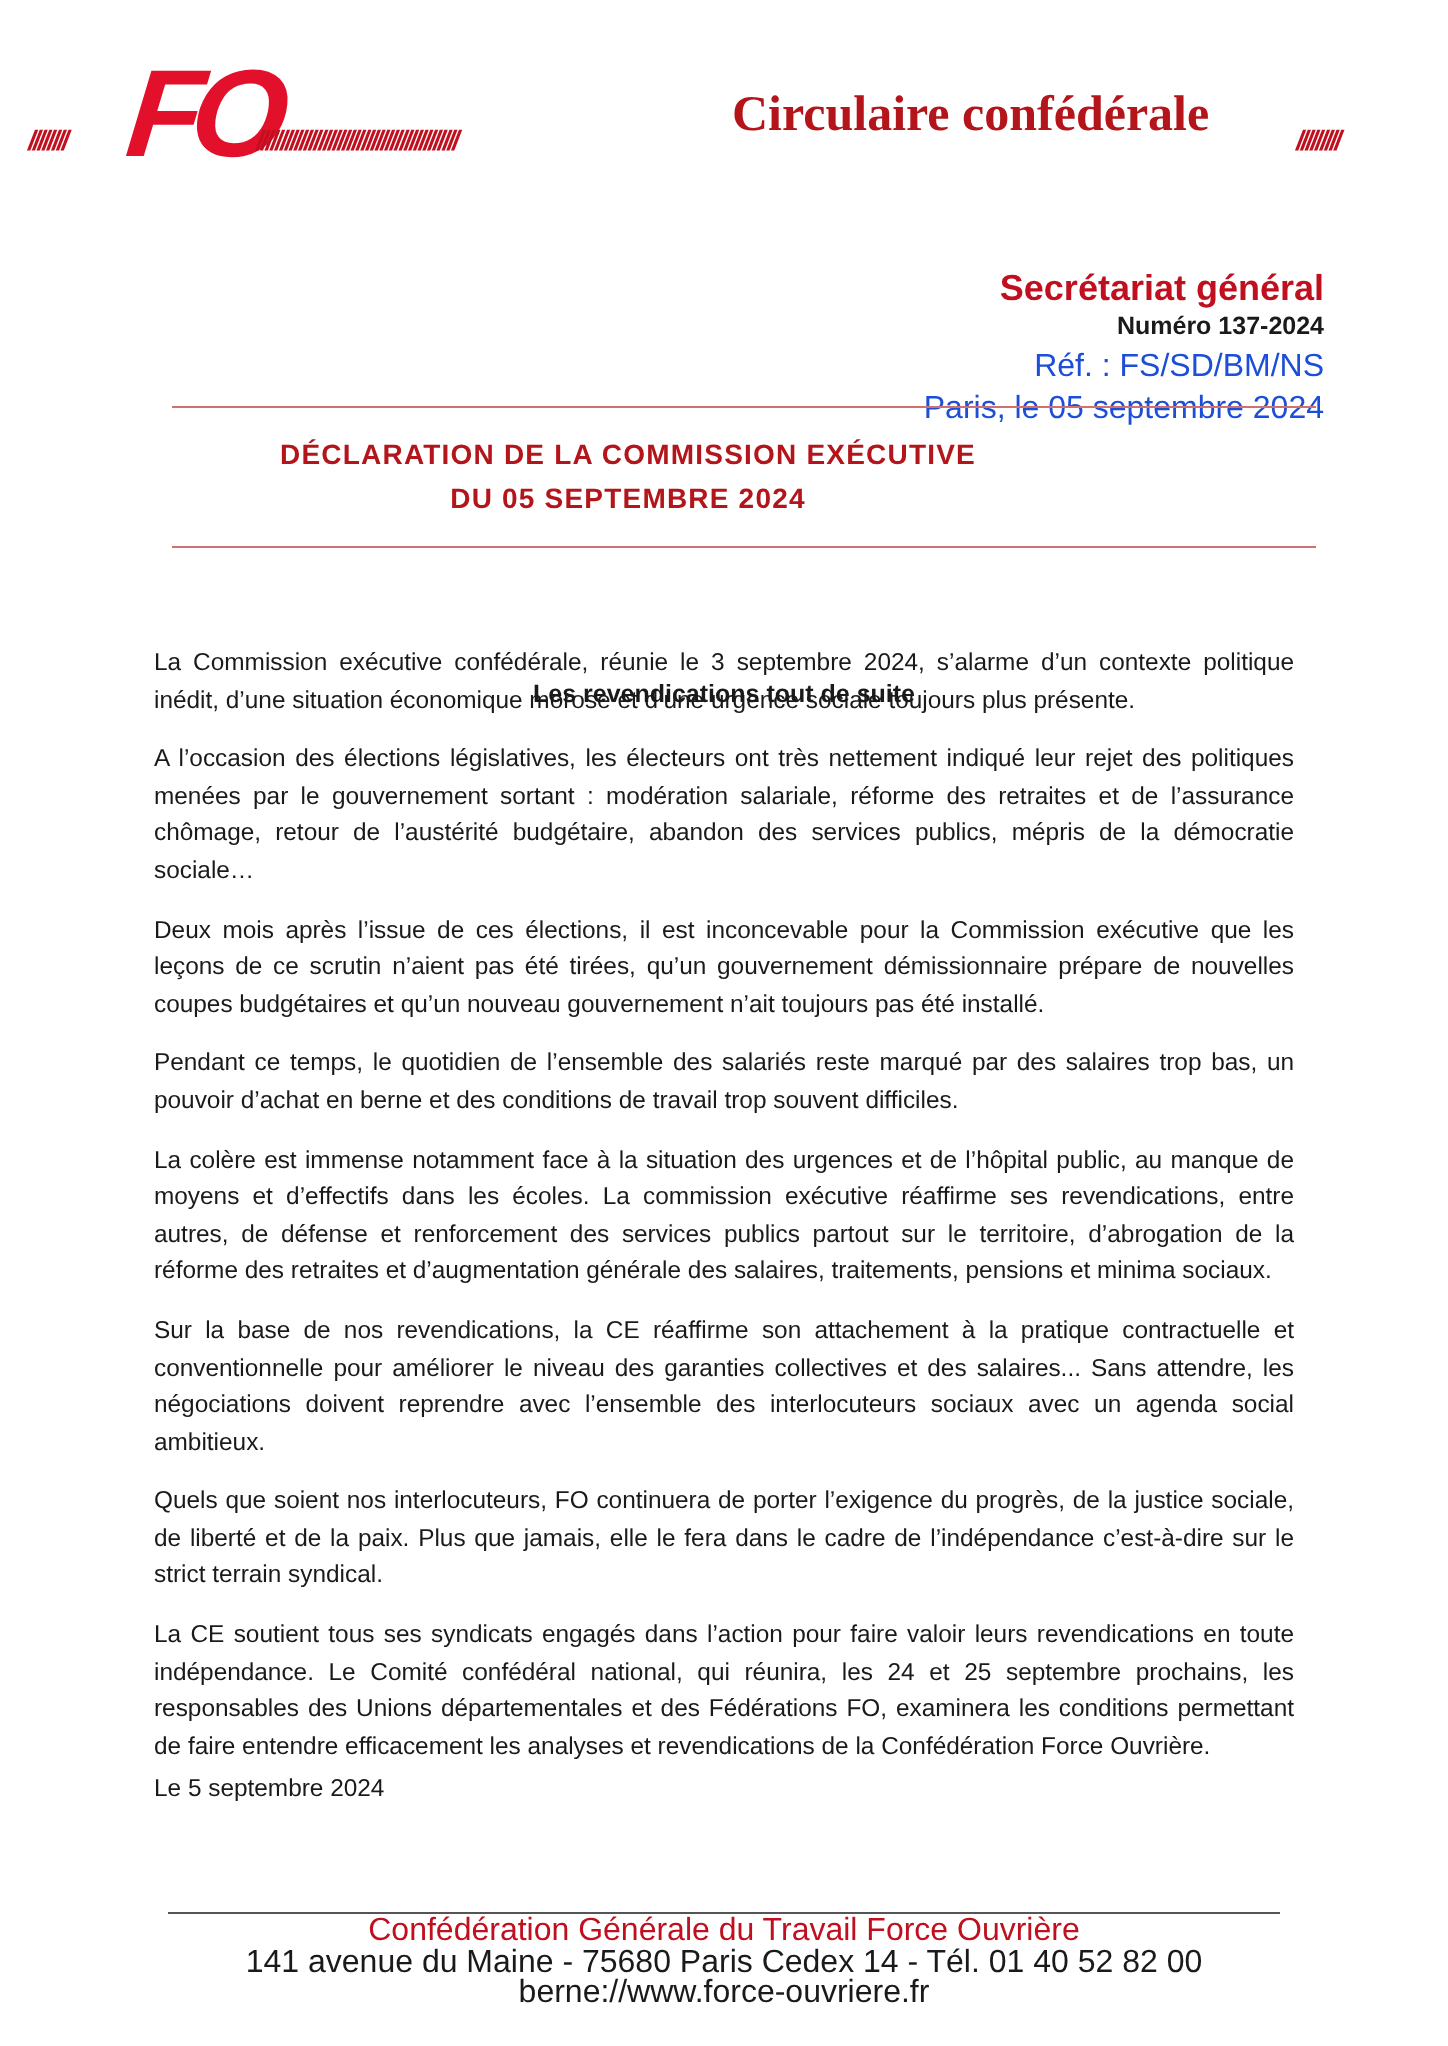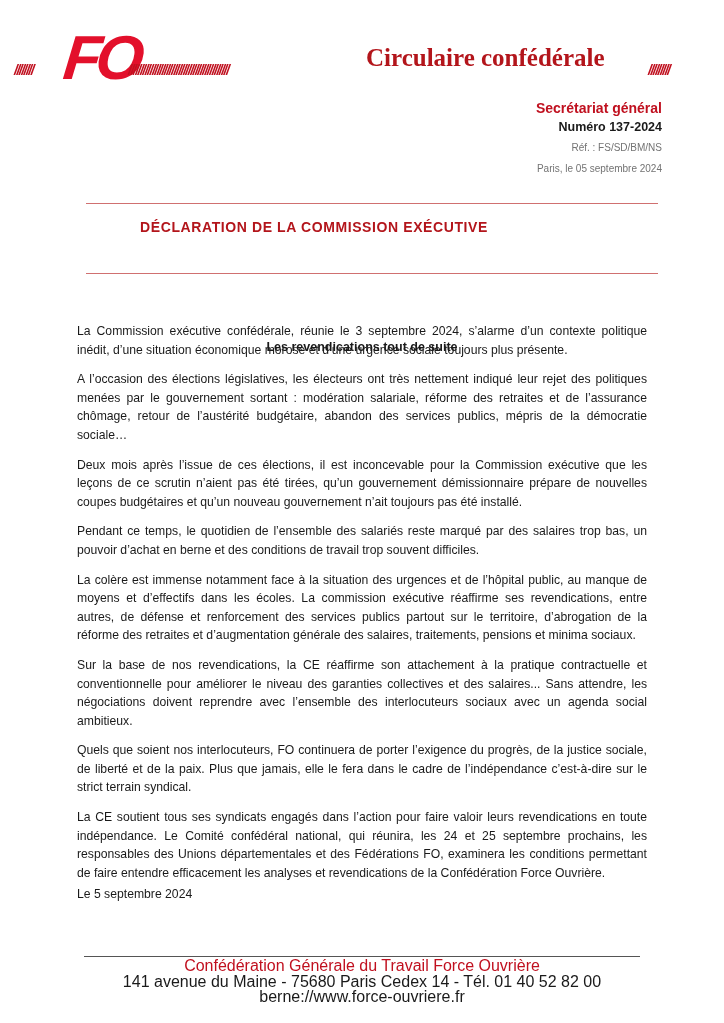--- a/index.html
+++ b/index.html
@@ -5,23 +5,23 @@
   html, body { margin: 0; padding: 0; background: #ffffff; }
   body { width: 724px; height: 1023px; position: relative; overflow: hidden; font-family: "Liberation Sans", sans-serif; color: #1a1a1a; }
   .header { position: absolute; left: 0; top: 28px; width: 724px; height: 60px; }
   .hatch-left { position: absolute; left: 14px; top: 34px; font-family: "Liberation Sans", sans-serif; font-style: italic; font-size: 14px; color: #c0101f; letter-spacing: -1.5px; font-weight: bold; }
   .fo-logo { position: absolute; left: 64px; top: 0px; font-family: "Liberation Sans", sans-serif; font-style: italic; font-weight: bold; font-size: 62px; color: #e3102b; letter-spacing: -6px; line-height: 60px; transform: skewX(-6deg); }
   .hatch-mid { position: absolute; left: 128px; top: 34px; font-style: italic; font-weight: bold; font-size: 14px; color: #c0101f; letter-spacing: -1.5px; white-space: nowrap; }
   .circ-title { position: absolute; left: 366px; top: 16px; font-family: "Liberation Serif", serif; font-weight: bold; font-size: 25px; color: #b3151b; white-space: nowrap; }
   .hatch-right { position: absolute; left: 648px; top: 34px; font-style: italic; font-weight: bold; font-size: 14px; color: #c0101f; letter-spacing: -1.5px; white-space: nowrap; }
 
   .meta { position: absolute; right: 62px; top: 98px; text-align: right; font-family: "Liberation Sans", sans-serif; }
-  .meta .sec { color: #c0101f; font-weight: bold; font-size: 14px; line-height: 20px; }
+  .meta .sec { color: #c0101f; font-weight: bold; font-size: 18px; line-height: 20px; margin-top: 36px; }
   .meta .num { font-weight: bold; font-size: 12.5px; line-height: 19px; color: #1a1a1a; }
-  .meta .ref, .meta .date { font-size: 10px; line-height: 21px; color: #737373; }
+  .meta .ref, .meta .date { font-size: 16px; line-height: 21px; color: #1d4ed8; }
 
   .rule { position: absolute; left: 86px; width: 572px; height: 0; border-top: 1px solid #d07070; }
   .decl { position: absolute; left: 0; width: 628px; top: 216px; text-align: center; color: #b3151b; font-weight: bold; font-size: 14px; letter-spacing: 0.6px; line-height: 22px; }
 
   .subtitle { position: absolute; left: 0; width: 724px; top: 308px; text-align: center; font-weight: bold; font-size: 12.5px; color: #1a1a1a; margin-top: 32px; }
   .body { position: absolute; left: 77px; width: 570px; top: 322px; font-size: 12.2px; line-height: 18.6px; color: #1a1a1a; }
   .body p { margin: 0 0 11px 0; text-align: justify; }
   .signoff { position: absolute; left: 77px; top: 887px; font-size: 12.2px; color: #1a1a1a; }
 
   .foot-rule { position: absolute; left: 84px; width: 556px; top: 956px; border-top: 1px solid #555; }
@@ -42,20 +42,21 @@
 <div class="meta">
   <div class="sec">Secrétariat général</div>
   <div class="num">Numéro 137-2024</div>
   <div class="ref">Réf. : FS/SD/BM/NS</div>
   <div class="date">Paris, le 05 septembre 2024</div>
 </div>
 
 <div class="rule" style="top:203px;"></div>
 <div class="decl">
   <div>DÉCLARATION DE LA COMMISSION EXÉCUTIVE</div>
+  <div>DU 05 SEPTEMBRE 2024</div>
 </div>
 <div class="rule" style="top:273px;"></div>
 
 <div class="subtitle">Les revendications tout de suite</div>
 
 <div class="body">
   <p>La Commission exécutive confédérale, réunie le 3 septembre 2024, s’alarme d’un contexte politique inédit, d’une situation économique morose et d’une urgence sociale toujours plus présente.</p>
   <p>A l’occasion des élections législatives, les électeurs ont très nettement indiqué leur rejet des politiques menées par le gouvernement sortant : modération salariale, réforme des retraites et de l’assurance chômage, retour de l’austérité budgétaire, abandon des services publics, mépris de la démocratie sociale…</p>
   <p>Deux mois après l’issue de ces élections, il est inconcevable pour la Commission exécutive que les leçons de ce scrutin n’aient pas été tirées, qu’un gouvernement démissionnaire prépare de nouvelles coupes budgétaires et qu’un nouveau gouvernement n’ait toujours pas été installé.</p>
   <p>Pendant ce temps, le quotidien de l’ensemble des salariés reste marqué par des salaires trop bas, un pouvoir d’achat en berne et des conditions de travail trop souvent difficiles.</p>

